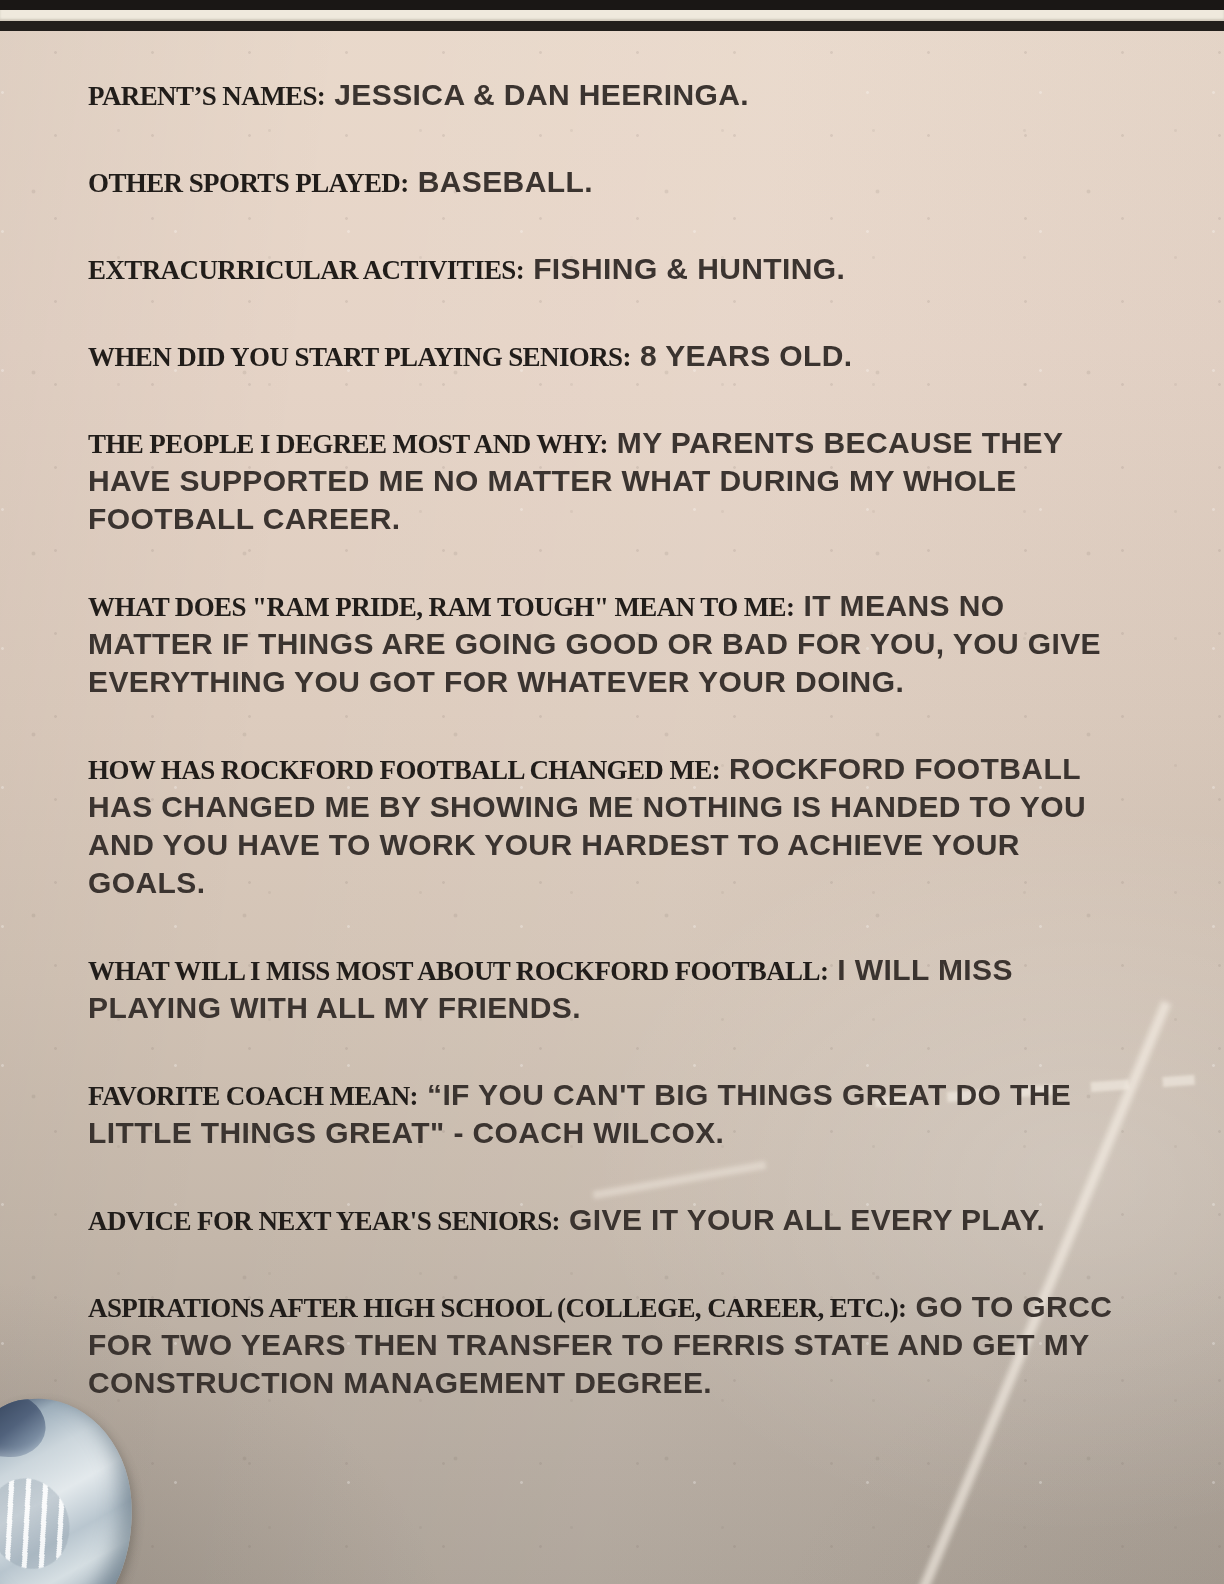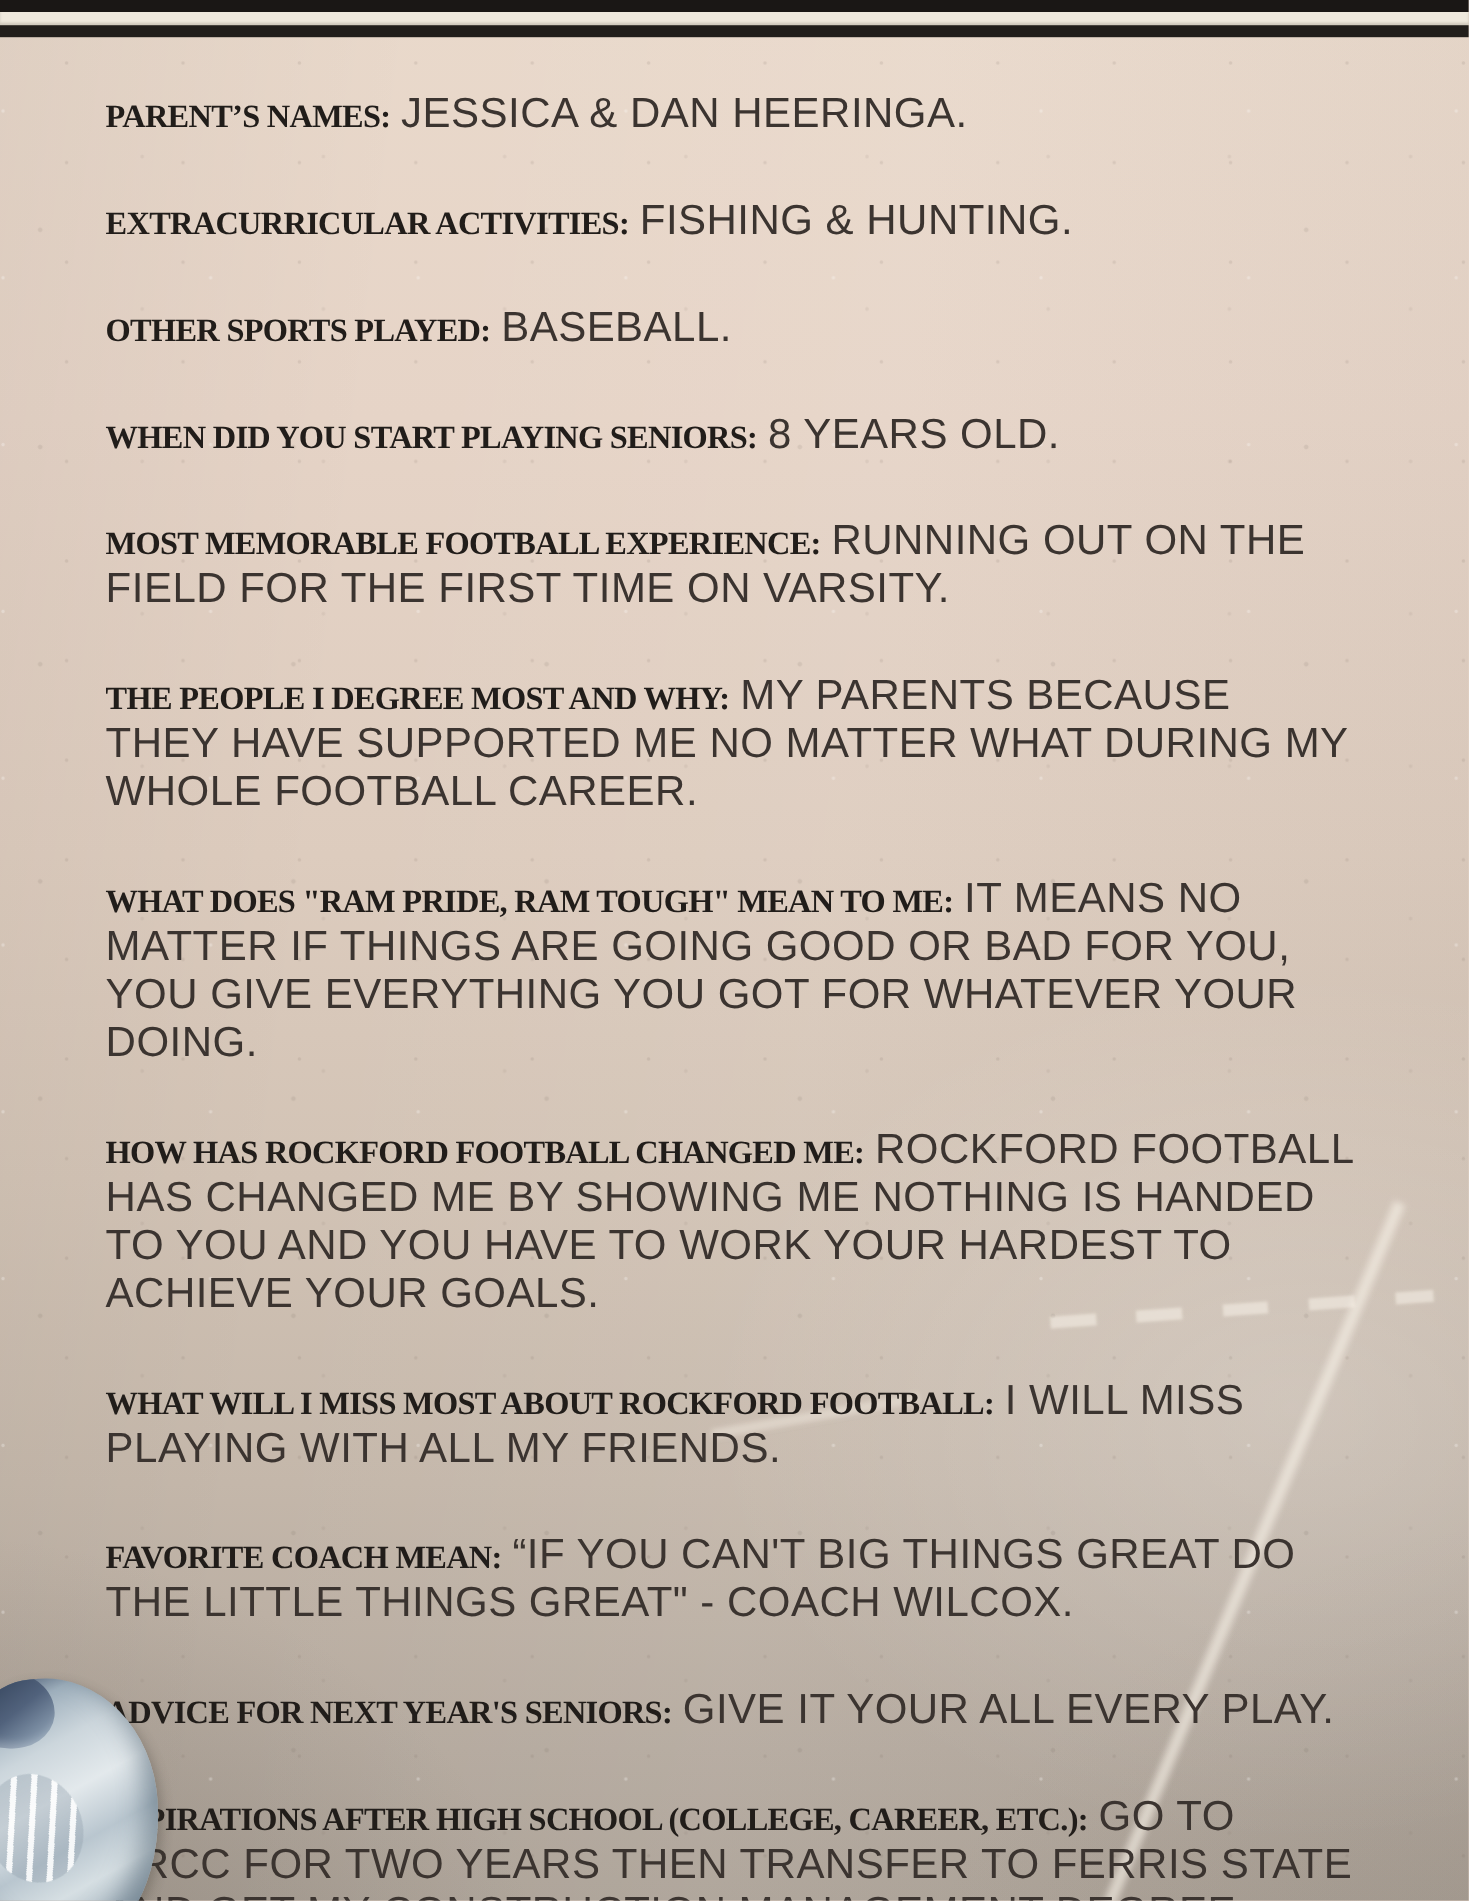--- a/index.html
+++ b/index.html
@@ -75,46 +75,45 @@
   
   .content{
     position:absolute;left:88px;top:78px;width:1040px;
   }
   .qa{margin:0 0 49px 0;line-height:33px;}
   .qa-label{
     font-family:"Liberation Serif",serif;font-weight:700;
     font-size:27px;letter-spacing:-0.6px;color:#211d1a;margin-right:9px;
   }
   .qa-answer{
-    font-family:"Liberation Sans",sans-serif;font-weight:400;
-    font-size:35px;letter-spacing:0.4px;color:#3b3430;
+    font-family:"Liberation Sans",sans-serif;font-weight:700;
+    font-size:30px;letter-spacing:0.4px;color:#3b3430;
   }
 </style>
 </head>
 <body>
 
 <div class="page">
   <div class="texture"></div>
 
   <div class="yardline-main"></div>
   <div class="hashmarks"></div>
   <div class="yardline-short"></div>
 
   <div class="topbar">
     <div class="bar-black-1"></div>
     <div class="bar-cream"></div>
     <div class="bar-black-2"></div>
   </div>
 
   <div class="content">
     <p class="qa"><span class="qa-label">PARENT’S NAMES:</span><span class="qa-answer">JESSICA &amp; DAN HEERINGA.</span></p>
+    <p class="qa"><span class="qa-label">OTHER SPORTS PLAYED:</span><span class="qa-answer">BASEBALL.</span></p>
     <p class="qa"><span class="qa-label">EXTRACURRICULAR ACTIVITIES:</span><span class="qa-answer">FISHING &amp; HUNTING.</span></p>
-    <p class="qa"><span class="qa-label">OTHER SPORTS PLAYED:</span><span class="qa-answer">BASEBALL.</span></p>
     <p class="qa"><span class="qa-label">WHEN DID YOU START PLAYING SENIORS:</span><span class="qa-answer">8 YEARS OLD.</span></p>
-    <p class="qa"><span class="qa-label">MOST MEMORABLE FOOTBALL EXPERIENCE:</span><span class="qa-answer">RUNNING OUT ON THE FIELD FOR THE FIRST TIME ON VARSITY.</span></p>
     <p class="qa"><span class="qa-label">THE PEOPLE I DEGREE MOST AND WHY:</span><span class="qa-answer">MY PARENTS BECAUSE THEY HAVE SUPPORTED ME NO MATTER WHAT DURING MY WHOLE FOOTBALL CAREER.</span></p>
     <p class="qa"><span class="qa-label">WHAT DOES "RAM PRIDE, RAM TOUGH" MEAN TO ME:</span><span class="qa-answer">IT MEANS NO MATTER IF THINGS ARE GOING GOOD OR BAD FOR YOU, YOU GIVE EVERYTHING YOU GOT FOR WHATEVER YOUR DOING.</span></p>
     <p class="qa"><span class="qa-label">HOW HAS ROCKFORD FOOTBALL CHANGED ME:</span><span class="qa-answer">ROCKFORD FOOTBALL HAS CHANGED ME BY SHOWING ME NOTHING IS HANDED TO YOU AND YOU HAVE TO WORK YOUR HARDEST TO ACHIEVE YOUR GOALS.</span></p>
     <p class="qa"><span class="qa-label">WHAT WILL I MISS MOST ABOUT ROCKFORD FOOTBALL:</span><span class="qa-answer">I WILL MISS PLAYING WITH ALL MY FRIENDS.</span></p>
     <p class="qa"><span class="qa-label">FAVORITE COACH MEAN:</span><span class="qa-answer">“IF YOU CAN'T BIG THINGS GREAT DO THE LITTLE THINGS GREAT" - COACH WILCOX.</span></p>
     <p class="qa"><span class="qa-label">ADVICE FOR NEXT YEAR'S SENIORS:</span><span class="qa-answer">GIVE IT YOUR ALL EVERY PLAY.</span></p>
     <p class="qa"><span class="qa-label">ASPIRATIONS AFTER HIGH SCHOOL (COLLEGE, CAREER, ETC.):</span><span class="qa-answer">GO TO GRCC FOR TWO YEARS THEN TRANSFER TO FERRIS STATE AND GET MY CONSTRUCTION MANAGEMENT DEGREE.</span></p>
   </div>
 
   <div class="cleat">

